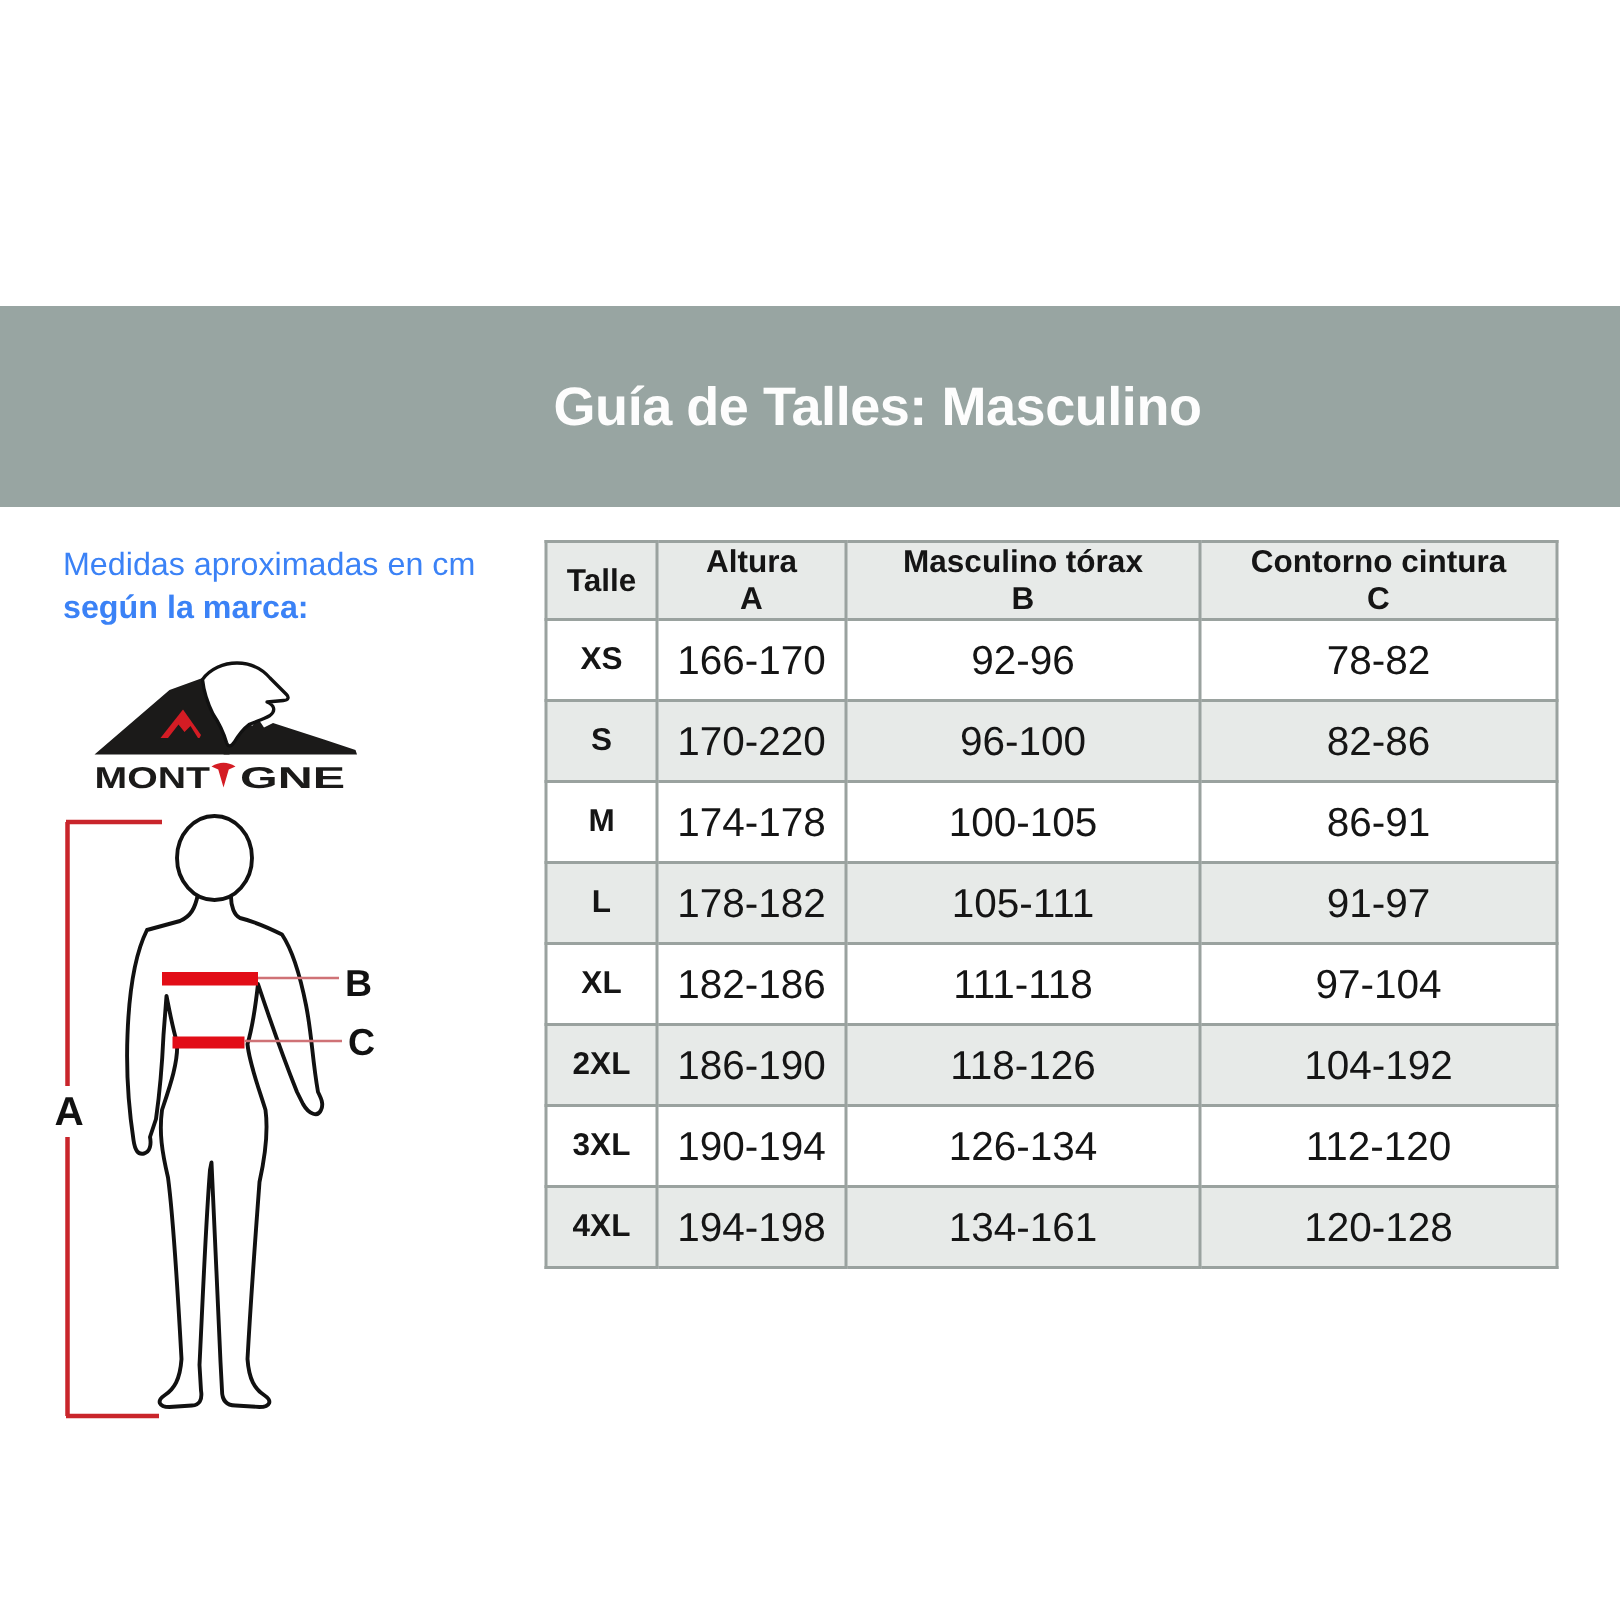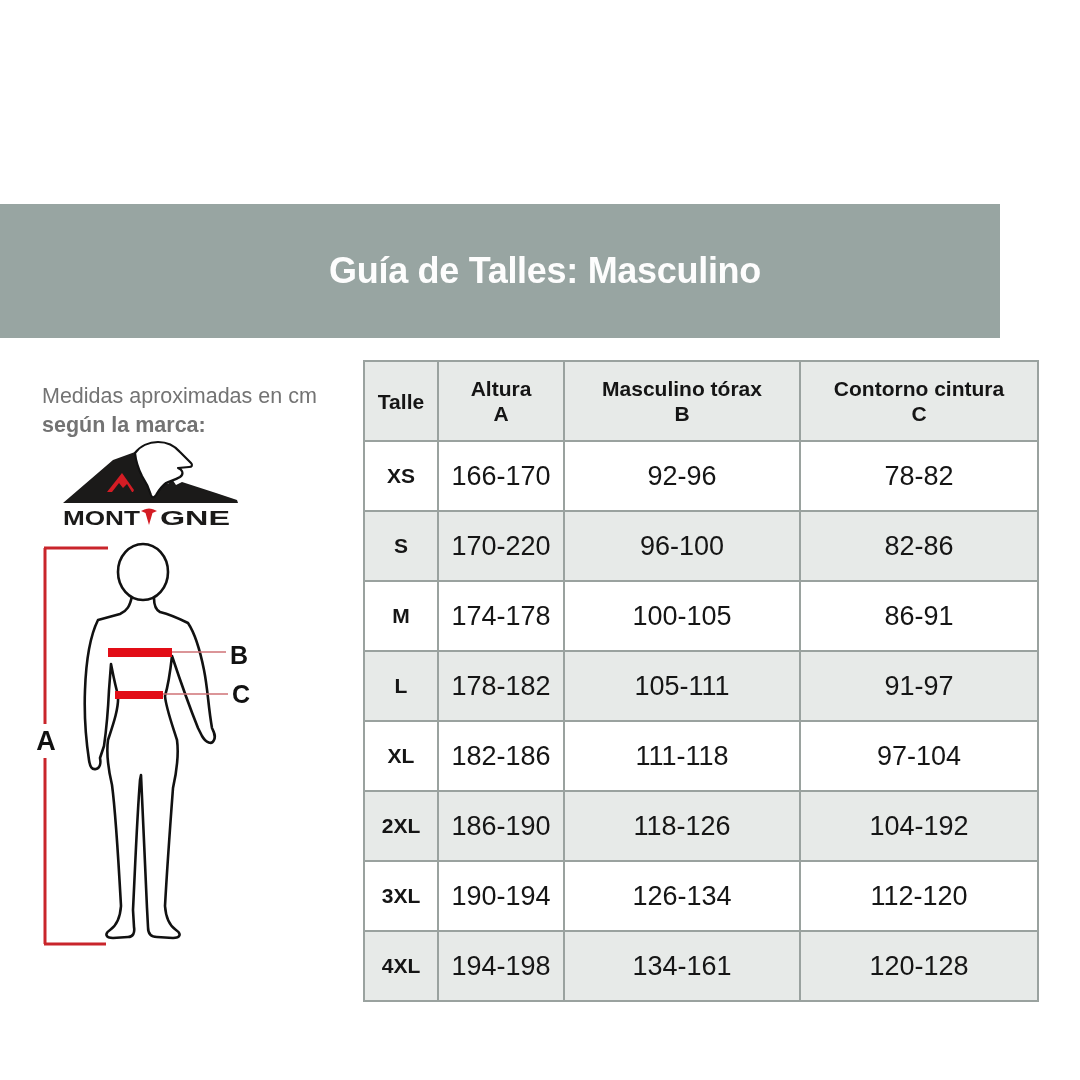--- a/index.html
+++ b/index.html
@@ -3,50 +3,50 @@
 <meta charset="utf-8">
 <style>
   html,body{margin:0;padding:0;}
   body{
     width:1080px;height:1080px;position:relative;background:#ffffff;
     font-family:"Liberation Sans","DejaVu Sans",sans-serif;color:#1a1a1a;
     overflow:hidden;
   }
   
   .banner{
-    position:absolute;top:204px;left:0;width:1000px;height:134px;
+    position:absolute;top:204px;left:0;width:1080px;height:134px;
     background:#98a5a2;display:flex;align-items:center;justify-content:center;
   }
   .banner-title{
     margin-left:90px;font-size:36px;font-weight:700;color:#fdfdfd;
     letter-spacing:-0.3px;
   }
   
-  .intro{position:absolute;left:42px;top:382px;font-size:21.5px;line-height:29px;color:#737373;}
+  .intro{position:absolute;left:42px;top:362px;font-size:21.5px;line-height:29px;color:#3b82f6;}
   .intro .bold{font-weight:700;}
   
   .logo{position:absolute;left:56px;top:438px;width:182px;height:92px;}
   .logo svg{display:block;width:182px;height:92px;}
   .logo text{font-family:"Liberation Sans","DejaVu Sans",sans-serif;font-weight:700;}
   
   .figure{position:absolute;left:28px;top:540px;width:235px;height:420px;}
   .figure svg{display:block;width:235px;height:420px;}
   .figure text{font-family:"Liberation Sans","DejaVu Sans",sans-serif;font-weight:700;fill:#111;}
   
   .size-table{
     position:absolute;left:363px;top:360px;width:674px;
     border-collapse:collapse;table-layout:fixed;
     border:2px solid #8a9390;
   }
   .size-table th,.size-table td{
     border:2px solid #9aa29f;text-align:center;vertical-align:middle;
     padding:0;color:#151515;
   }
-  .size-table thead tr{height:80px;background:#e7eae8;}
-  .size-table tbody tr{height:70px;}
+  .size-table thead tr{height:52px;background:#e7eae8;}
+  .size-table tbody tr{height:54px;}
   .size-table tbody tr:nth-child(odd){background:#ffffff;}
   .size-table tbody tr:nth-child(even){background:#e7eae8;}
   .th-title{display:block;font-size:21px;font-weight:700;line-height:25px;}
   .th-sub{display:block;font-size:21px;font-weight:700;line-height:25px;}
   .cell-size{font-size:21px;font-weight:700;}
   .cell-val{font-size:27px;font-weight:400;}
 </style>
 </head>
 <body>
 

